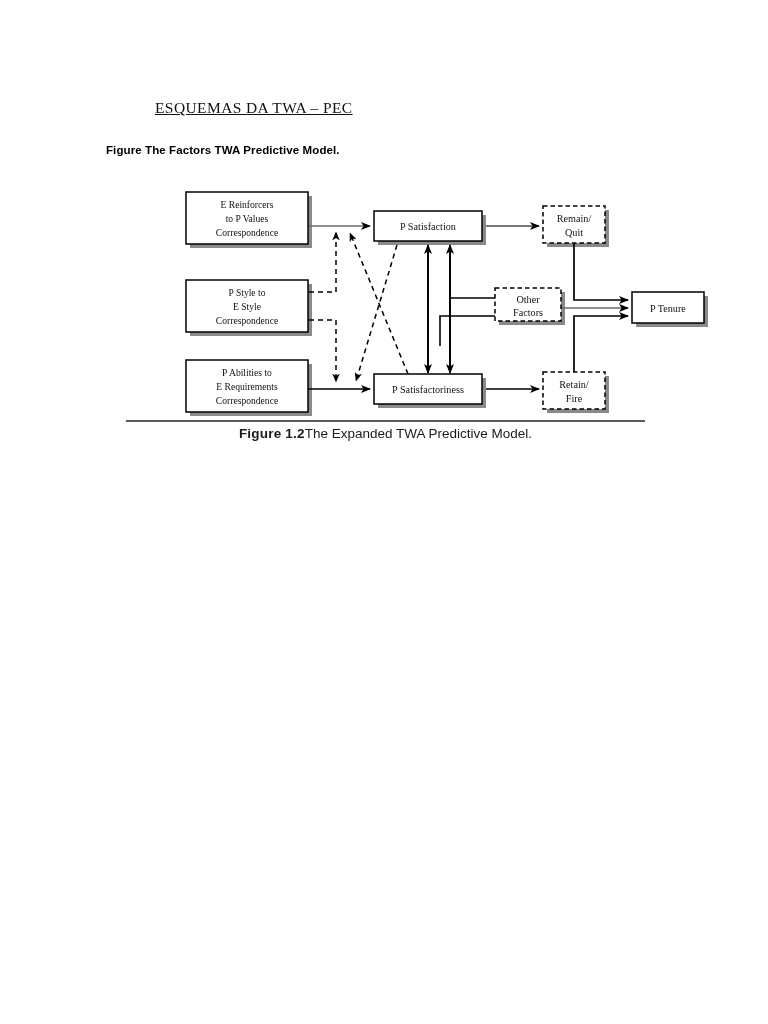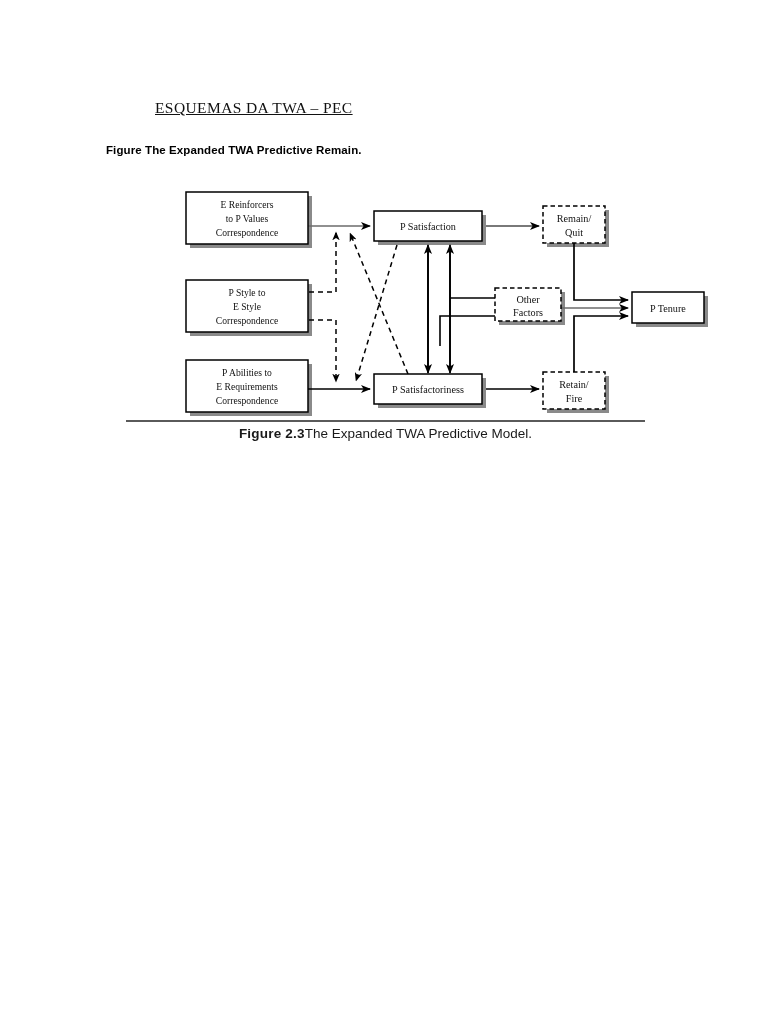--- a/index.html
+++ b/index.html
@@ -91,21 +91,21 @@
     font-family: "Liberation Serif", serif;
     font-size: 10.2px;
     fill: #111111;
   }
 </style>
 </head>
 <body>
 
 <div id="page-header">ESQUEMAS DA TWA – PEC</div>
 
-<div id="figure-subtitle">Figure The Expanded TWA Predictive Remain.</div>
+<div id="figure-subtitle">Figure The Factors TWA Predictive Model.</div>
 
 <div id="diagram">
 <svg width="768" height="1024" viewBox="0 0 768 1024" xmlns="http://www.w3.org/2000/svg">
   <defs>
     <marker id="ah" markerWidth="10" markerHeight="8" refX="9" refY="4" orient="auto" markerUnits="userSpaceOnUse">
       <path d="M0,0 L10,4 L0,8 L2.6,4 Z" fill="#000000"></path>
     </marker>
     <marker id="ahd" markerWidth="9" markerHeight="7.5" refX="8.4" refY="3.75" orient="auto" markerUnits="userSpaceOnUse">
       <path d="M0,0 L9,3.75 L0,7.5 L2.4,3.75 Z" fill="#000000"></path>
     </marker>
@@ -210,14 +210,14 @@
   <g>
     <rect x="616" y="292" width="72" height="31" fill="#ffffff" stroke="#000000" stroke-width="1.5"></rect>
     <text class="box-label-lg" x="652" y="312" text-anchor="middle">P Tenure</text>
   </g>
 
 </svg>
 </div>
 
 <div id="caption-rule"></div>
 <div id="caption">
-  <span class="cap-num">Figure 2.3</span><span class="cap-text">The Expanded TWA Predictive Model.</span>
+  <span class="cap-num">Figure 1.2</span><span class="cap-text">The Expanded TWA Predictive Model.</span>
 </div>
 
 </body></html>

